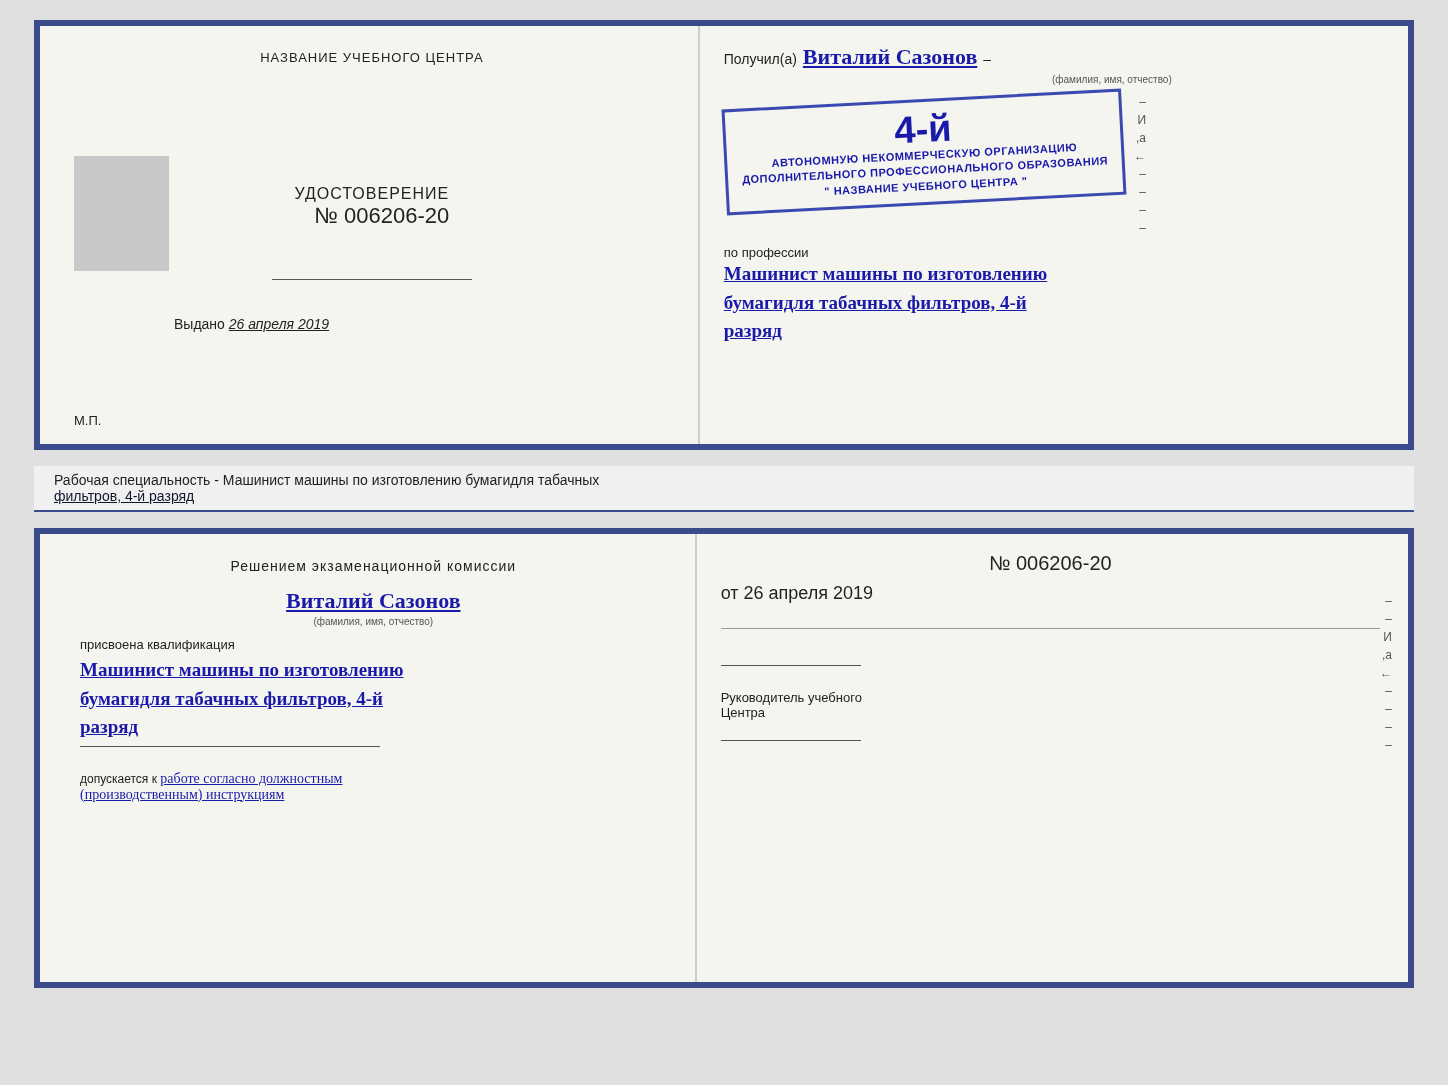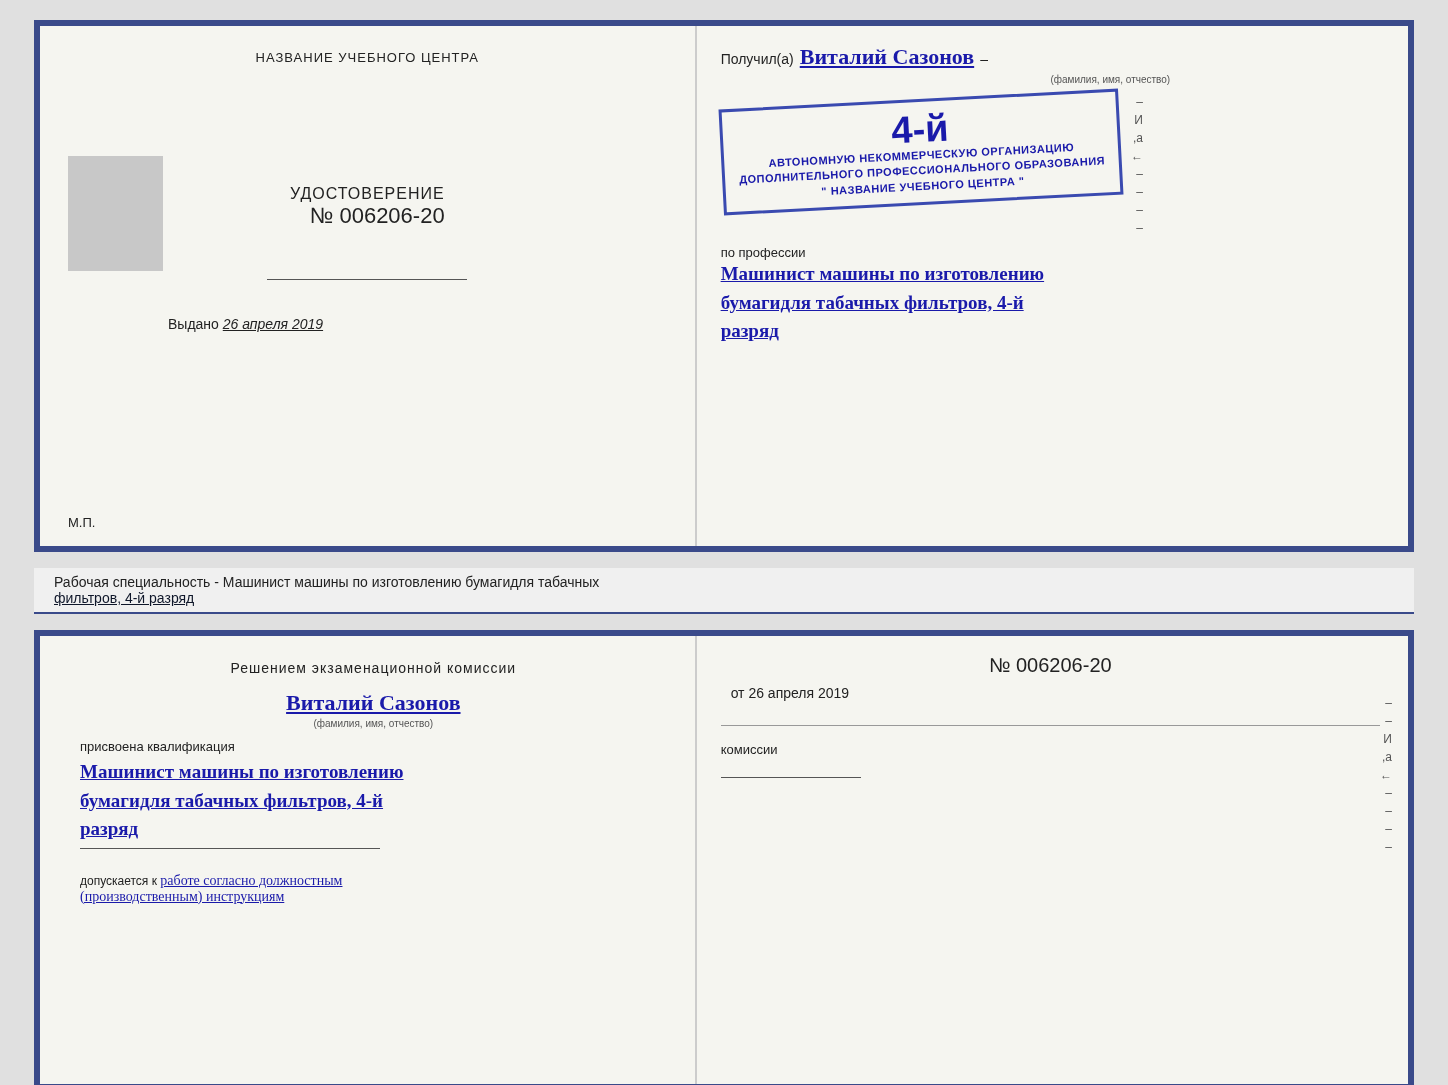--- a/index.html
+++ b/index.html
@@ -18,21 +18,22 @@
     .document-section {
       width: 1380px;
       background: #f5f5f0;
       border: 6px solid #3a4a8a;
       display: flex;
       position: relative;
     }
 
     
     .top-doc {
-      height: 532px;
+      height: 430px;
+      padding-left: 6px;
     }
 
     
     .bottom-doc {
       height: 460px;
     }
 
     .doc-left {
       width: 48%;
       border-right: 2px solid #ccc;
@@ -274,25 +275,24 @@
 
     .protocol-number {
       font-size: 20px;
       font-family: Arial, sans-serif;
       color: #222;
       text-align: center;
       margin-bottom: 8px;
     }
 
     .protocol-date {
-      font-size: 14px;
+      font-size: 18px;
       font-family: Arial, sans-serif;
       color: #222;
       margin-bottom: 20px;
-      margin-left: 10px;
     }
 
     .signature-block {
       font-size: 13px;
       font-family: Arial, sans-serif;
       color: #222;
       margin-bottom: 24px;
     }
 
     .sig-line {
@@ -393,24 +393,28 @@
     <div class="protocol-number">№  006206-20</div>
 
     <div class="protocol-date">
       <span>от</span>
       <span>26 апреля 2019</span>
     </div>
 
     <hr style="border: none; border-top: 1px solid #999; width: 100%; margin: 4px 0 16px 0;">
 
     <div class="signature-block">
-      <div>комиссии</div>
       <div class="sig-line"></div>
     </div>
 
+    <div class="signature-block">
+      <div>Руководитель учебного</div>
+      <div>Центра</div>
+      <div class="sig-line"></div>
+    </div>
 
     <div style="display:flex; flex-direction:column; align-items:flex-end; gap:4px; position:absolute; right:16px; top:60px;">
       <span style="font-size:12px; font-family:Arial,sans-serif; color:#555;">–</span>
       <span style="font-size:12px; font-family:Arial,sans-serif; color:#555;">–</span>
       <span style="font-size:12px; font-family:Arial,sans-serif; color:#555;">И</span>
       <span style="font-size:12px; font-family:Arial,sans-serif; color:#555;">,а</span>
       <span style="font-size:12px; font-family:Arial,sans-serif; color:#555;">←</span>
       <span style="font-size:12px; font-family:Arial,sans-serif; color:#555;">–</span>
       <span style="font-size:12px; font-family:Arial,sans-serif; color:#555;">–</span>
       <span style="font-size:12px; font-family:Arial,sans-serif; color:#555;">–</span>

